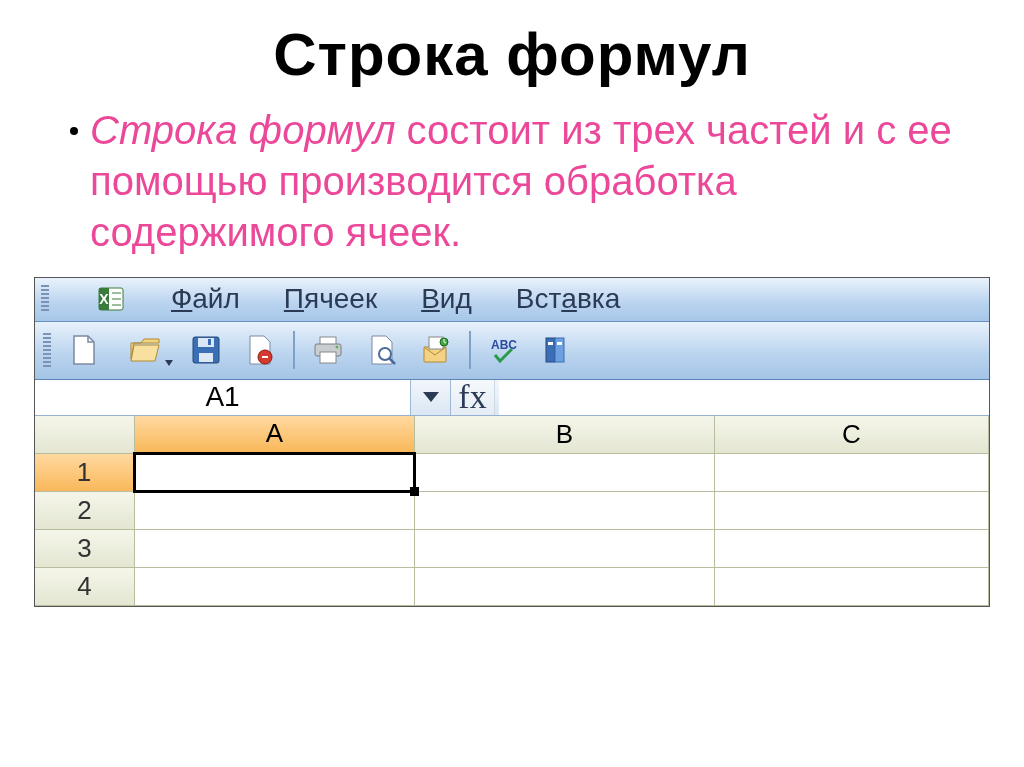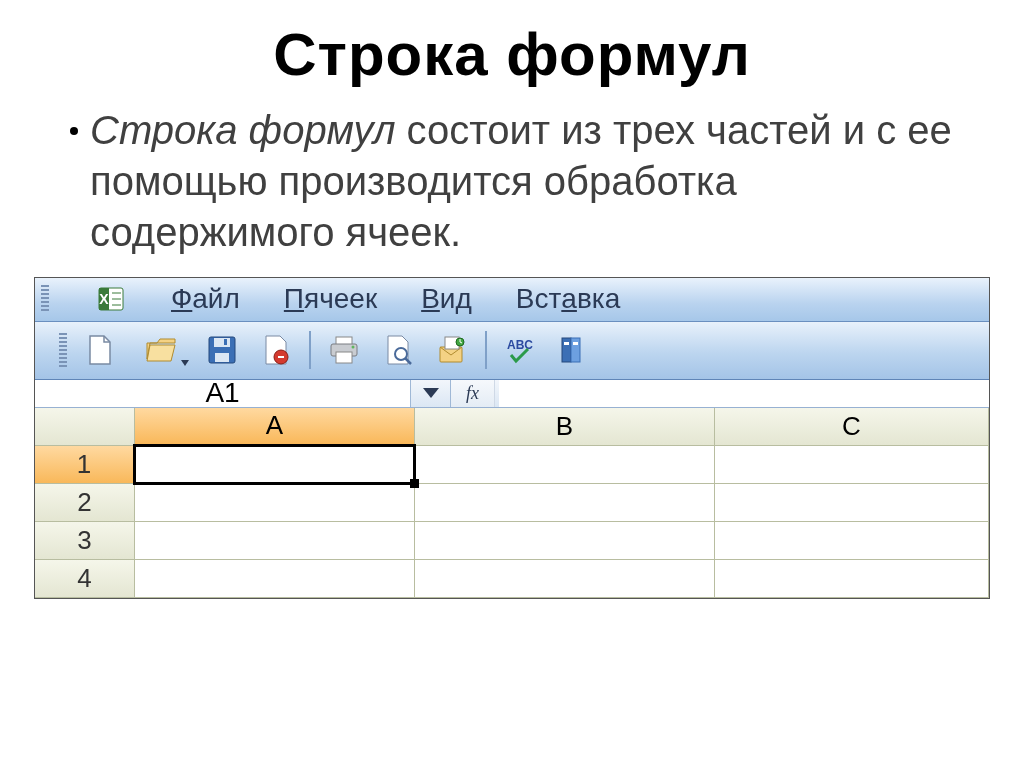--- a/index.html
+++ b/index.html
@@ -33,21 +33,21 @@
   .bullet-dot {
     width: 8px;
     height: 8px;
     background: #000;
     border-radius: 50%;
     margin-top: 22px;
     flex-shrink: 0;
   }
   .bullet-text {
     font-size: 40px;
-    color: #404040;
+    color: #ec4899;
     line-height: 1.28;
   }
   .italic { font-style: italic; }
 
   .excel-wrap {
     border: 1px solid #555;
     width: calc(100% - 8px);
     margin-left: 4px;
   }
 
@@ -79,21 +79,21 @@
   .menu-item { display: inline-flex; gap: 0; }
   .menu-item .ul { text-decoration: underline; }
 
   
   .toolbar {
     height: 58px;
     background: linear-gradient(#e8f1fb, #bcd5ef 55%, #a4c4e7);
     border-bottom: 1px solid #5f85b7;
     display: flex;
     align-items: center;
-    padding: 0 24px;
+    padding: 0 8px;
     gap: 8px;
   }
   .toolbar .grip {
     width: 8px;
     height: 34px;
     background: repeating-linear-gradient(to bottom, #7a93b6 0 2px, transparent 2px 4px);
     margin-right: 2px;
   }
   .tbtn {
     width: 46px;
@@ -116,21 +116,21 @@
   }
   .sep {
     width: 2px;
     height: 38px;
     background: #7fa0c8;
     margin: 0 2px;
   }
 
   
   .formula-bar {
-    height: 28px;
+    height: 36px;
     background: linear-gradient(#f2f6fb, #dbe7f4);
     border-bottom: 1px solid #97b1d2;
     display: flex;
     align-items: stretch;
   }
   .namebox {
     width: 376px;
     background: #fff;
     border-right: 1px solid #9fb8d6;
     display: flex;
@@ -154,24 +154,23 @@
     border-left: 8px solid transparent;
     border-right: 8px solid transparent;
     border-top: 10px solid #2b3a55;
   }
   .fx-btn {
     width: 44px;
     height: 100%;
     display: flex;
     align-items: center;
     justify-content: center;
-    font-style: italic;
     font-family: "Times New Roman", serif;
     color: #2b3a55;
-    font-size: 18px;
+    font-size: 34px;
     border-right: 1px solid #cfd9e6;
     background: linear-gradient(#f6f9fc, #e4ecf5);
     margin-right: 4px;
   }
   .formula-input {
     flex: 1;
     height: 100%;
     border: none;
     font-size: 24px;
     padding: 0 6px;

